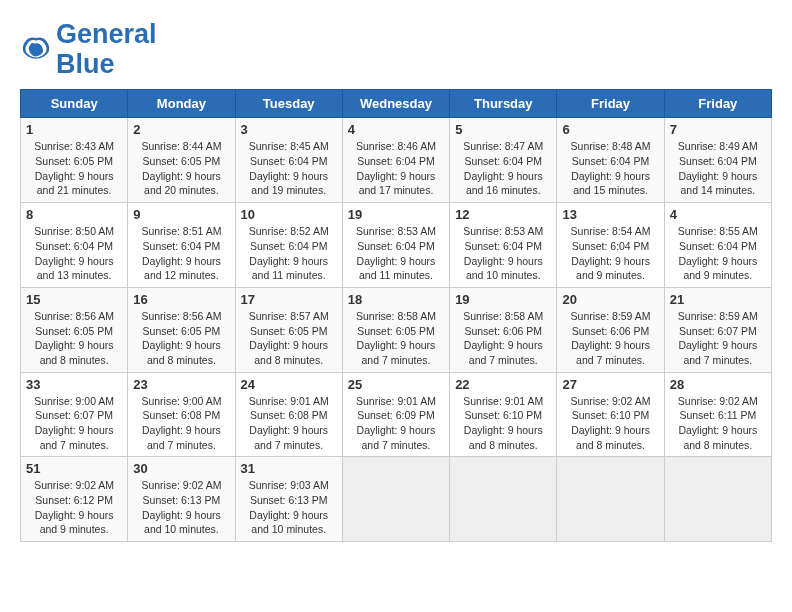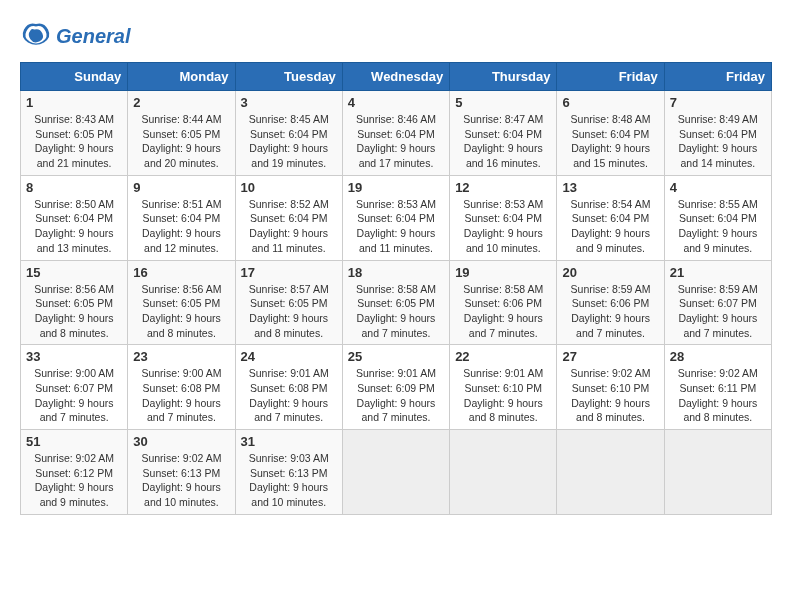--- a/index.html
+++ b/index.html
@@ -15,25 +15,24 @@
       justify-content: space-between;
       align-items: flex-start;
       margin-bottom: 10px;
     }
     .logo {
       display: flex;
       align-items: center;
       gap: 4px;
     }
     .logo-text {
-      font-size: 20px;
+      font-size: 27px;
       font-weight: bold;
       color: #333;
       line-height: 1.1;
-      font-style: italic;
     }
     .logo-text span {
       color: #2a6db5;
     }
     .logo-icon {
       width: 32px;
       height: 32px;
     }
     .title-block {
       text-align: right;
@@ -48,21 +47,21 @@
       color: #555;
     }
     table {
       width: 100%;
       border-collapse: collapse;
       font-size: 11px;
     }
     thead tr th {
       background: #2a6db5;
       color: #fff;
-      text-align: right;
+      text-align: center;
       padding: 6px 6px;
       font-size: 13px;
       font-weight: bold;
       border: 1px solid #1a5a9a;
     }
     tbody tr td {
       border: 1px solid #ccc;
       vertical-align: top;
       padding: 4px 5px;
       width: 14.28%;
@@ -94,20 +93,21 @@
 
 <div class="header">
   <div class="logo">
     <svg class="logo-icon" viewBox="0 0 40 40">
       <path d="M20 5 Q30 2 35 12 Q40 22 30 28 Q20 34 10 28 Q0 22 5 12 Q10 2 20 5Z" fill="#2a6db5"></path>
       <path d="M20 8 Q28 6 32 14 Q36 22 28 27 Q20 32 12 27 Q4 22 8 14 Q12 6 20 8Z" fill="#fff"></path>
       <path d="M18 12 Q25 10 28 17 Q31 24 24 27 Q17 30 13 24 Q9 18 13 13 Q15 10 18 12Z" fill="#2a6db5"></path>
     </svg>
     <div class="logo-text">
       <div><span>General</span></div>
+      <div style="color:#2a6db5">Blue</div>
     </div>
   </div>
   <div class="title-block">
     <div class="month-title"></div>
     <div class="location"></div>
   </div>
 </div>
 
 <table>
   <thead>

